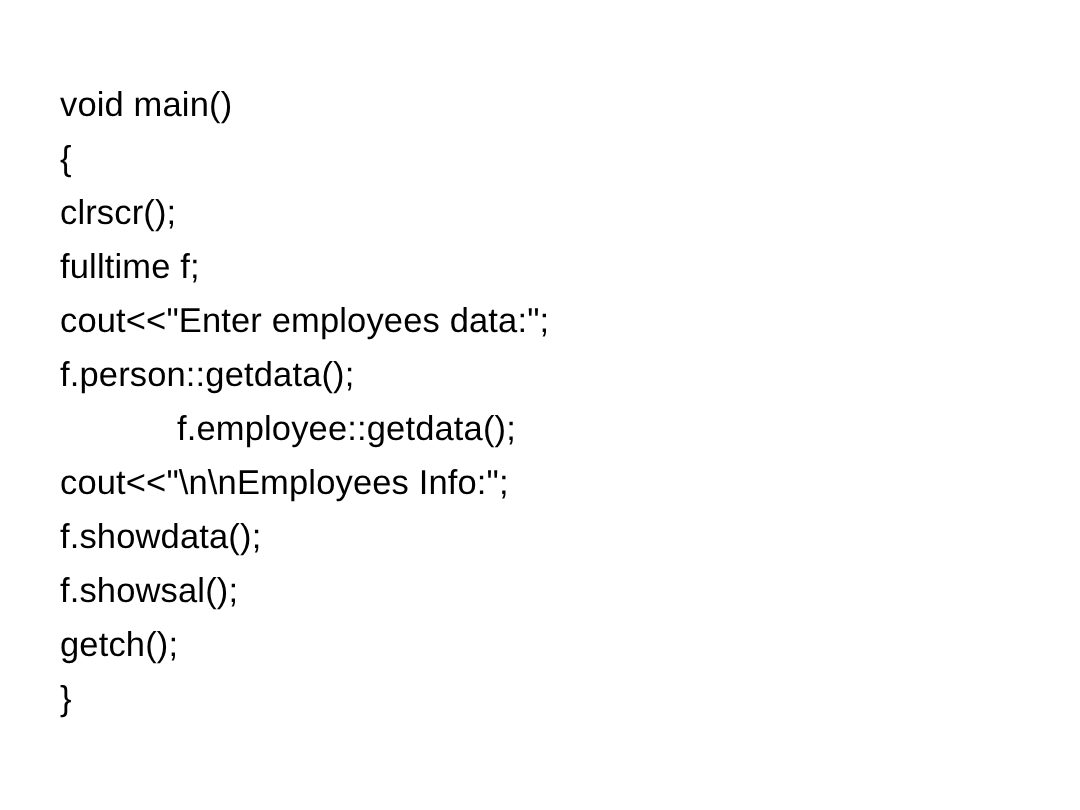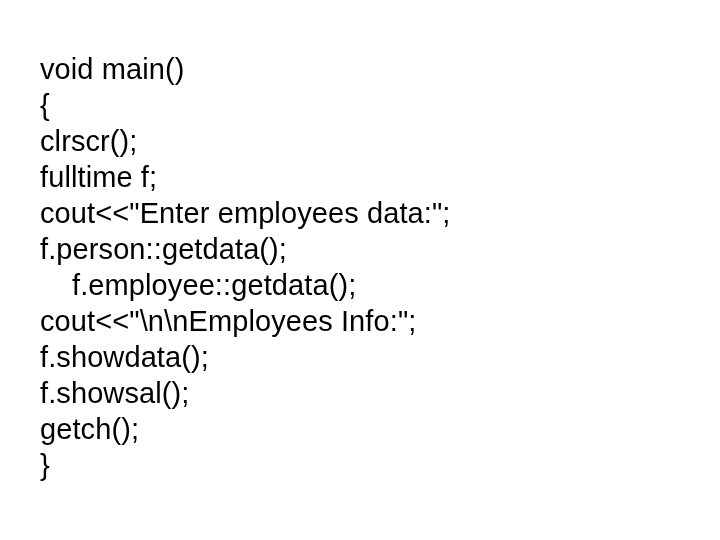--- a/index.html
+++ b/index.html
@@ -27,31 +27,31 @@
     top: 0;
     width: 720px;
     padding: 38px 0 0 0;
     box-sizing: border-box;
   }
   .code-line {
     display: block;
     height: 36px;
     line-height: 36px;
     font-family: "Liberation Sans", sans-serif;
-    font-size: 29px;
+    font-size: 23px;
     font-weight: 400;
     color: #000000;
     white-space: pre;
     letter-spacing: 0.1px;
     padding-left: 40px;
   }
   .code-line.indent-1 {
   }
   .code-line.indent-2 {
-    padding-left: 72px;
+    padding-left: 118px;
   }
 </style>
 </head>
 <body>
 
 <div class="slide">
   <pre class="code-block" id="code-block"><span class="code-line">void main()</span><span class="code-line">{</span><span class="code-line indent-1">clrscr();</span><span class="code-line indent-1">fulltime f;</span><span class="code-line indent-1">cout&lt;&lt;"Enter employees data:";</span><span class="code-line indent-1">f.person::getdata();</span><span class="code-line indent-2">f.employee::getdata();</span><span class="code-line indent-1">cout&lt;&lt;"\n\nEmployees Info:";</span><span class="code-line indent-1">f.showdata();</span><span class="code-line indent-1">f.showsal();</span><span class="code-line indent-1">getch();</span><span class="code-line">}</span></pre>
 </div>
 
 </body></html>

